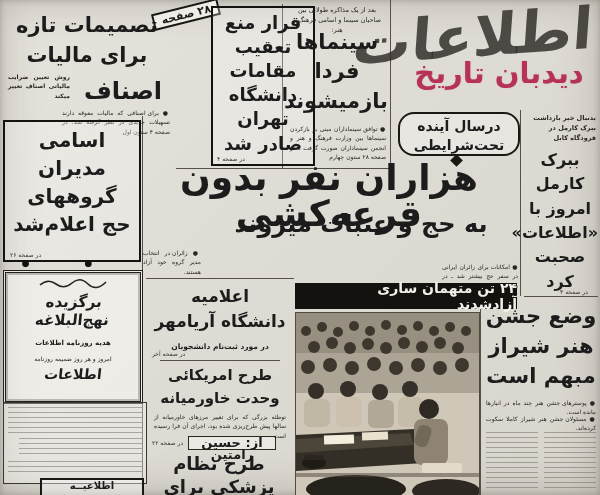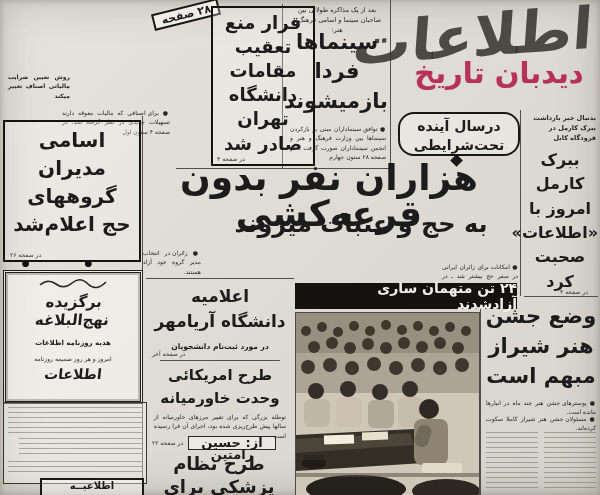--- a/index.html
+++ b/index.html
@@ -40,20 +40,23 @@
   <div class="vr" style="left:480px;top:298px;height:197px;"></div>
   <div class="vr" style="left:142px;top:116px;height:379px;"></div>
   <div class="hr" style="left:176px;top:168px;width:214px;"></div>
   <div class="hr" style="left:146px;top:278px;width:148px;"></div>
   <div class="hr" style="left:524px;top:296px;width:74px;"></div>
 
   <div class="abs logo" style="right:8px;top:6px;width:200px;font-size:58px;line-height:1;text-align:center;">اطلاعات</div>
   <div class="abs badge" style="left:152px;top:6px;">۲۸ صفحه</div>
   <div class="abs stamp ctr" style="right:2px;top:56px;width:198px;font-size:29px;">دیدبان تاریخ</div>
 
+  <div class="abs headline ml ctr" style="left:6px;top:10px;width:162px;font-size:21px;">تصمیمات تازه
+برای مالیات</div>
+  <div class="abs headline" style="left:80px;top:74px;width:86px;font-size:24px;text-align:center;">اصناف</div>
   <div class="abs tiny b" style="left:8px;top:72px;width:62px;">روش تعیین ضرایب مالیاتی اصناف تغییر میکند</div>
   <div class="abs tiny" style="left:62px;top:108px;width:108px;">
     <span>● </span><span>برای اصنافی که مالیات معوقه دارند تسهیلات جدیدی در نظر گرفته شد.</span>
     <span class="pageref">در صفحه ۴ ستون اول</span>
   </div>
 
   <div class="abs boxed" style="left:176px;top:6px;width:100px;height:156px;margin-left:35px;">
     <div class="headline ml ctr" style="font-size:18px;line-height:1.34;margin-top:3px;">قرار منع
 تعقیب
 مقامات

